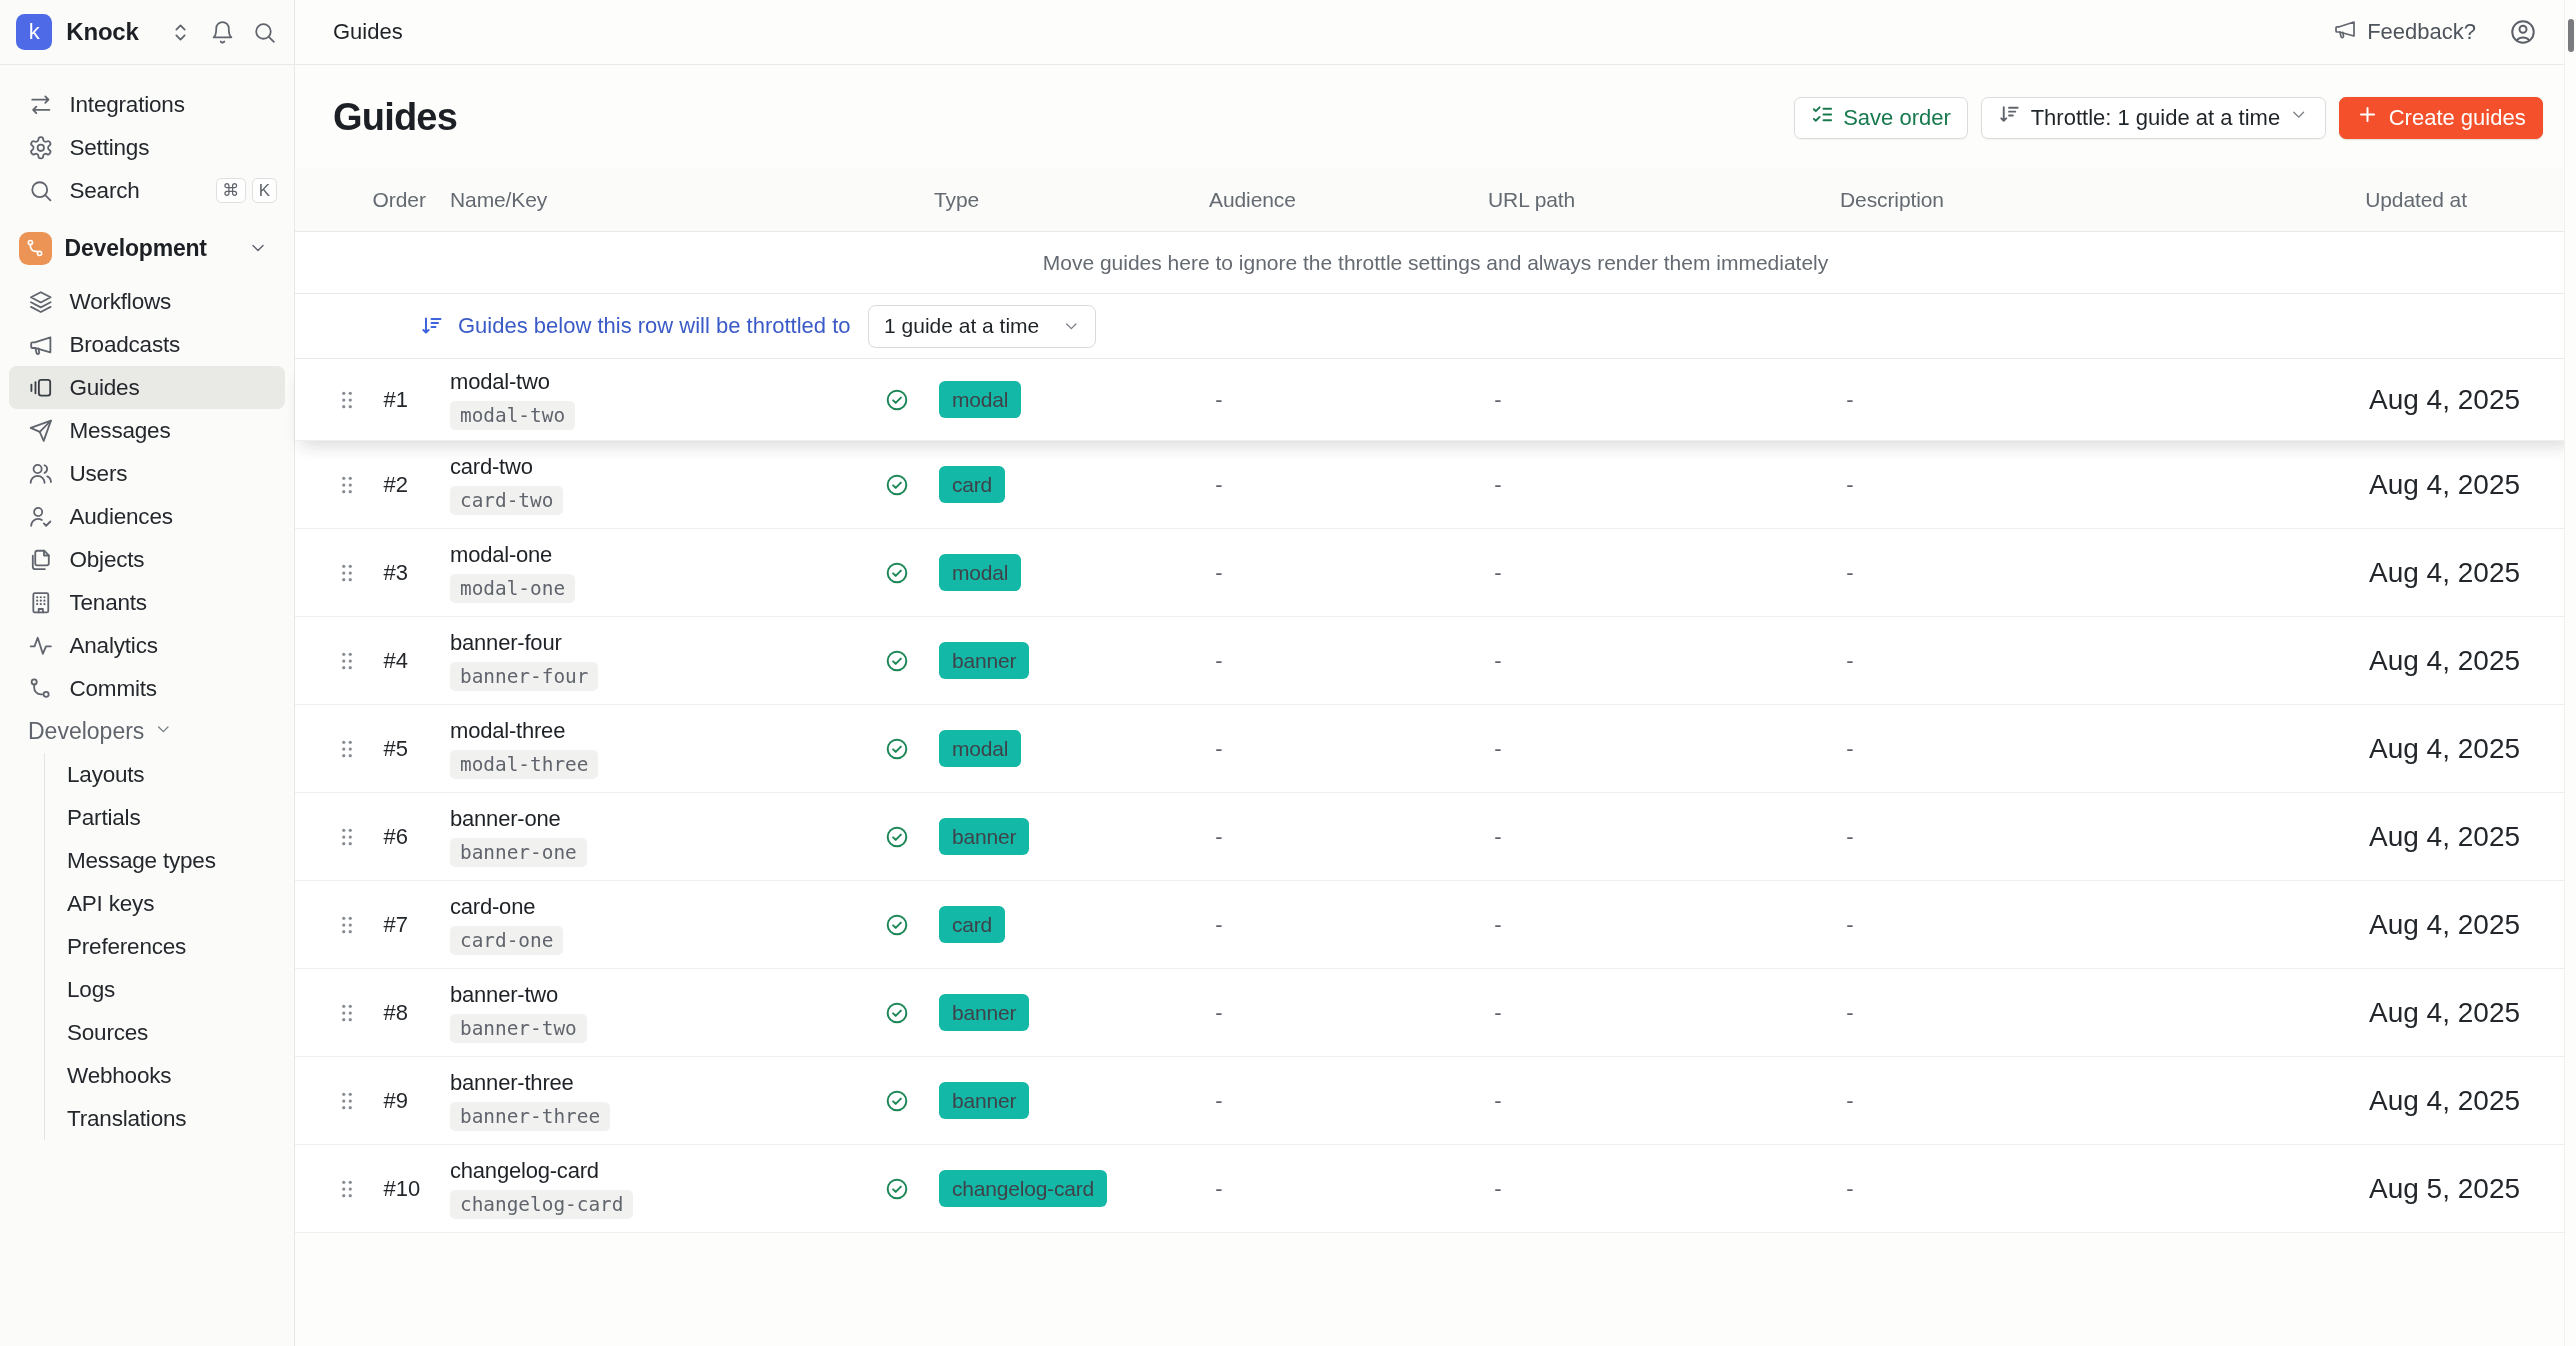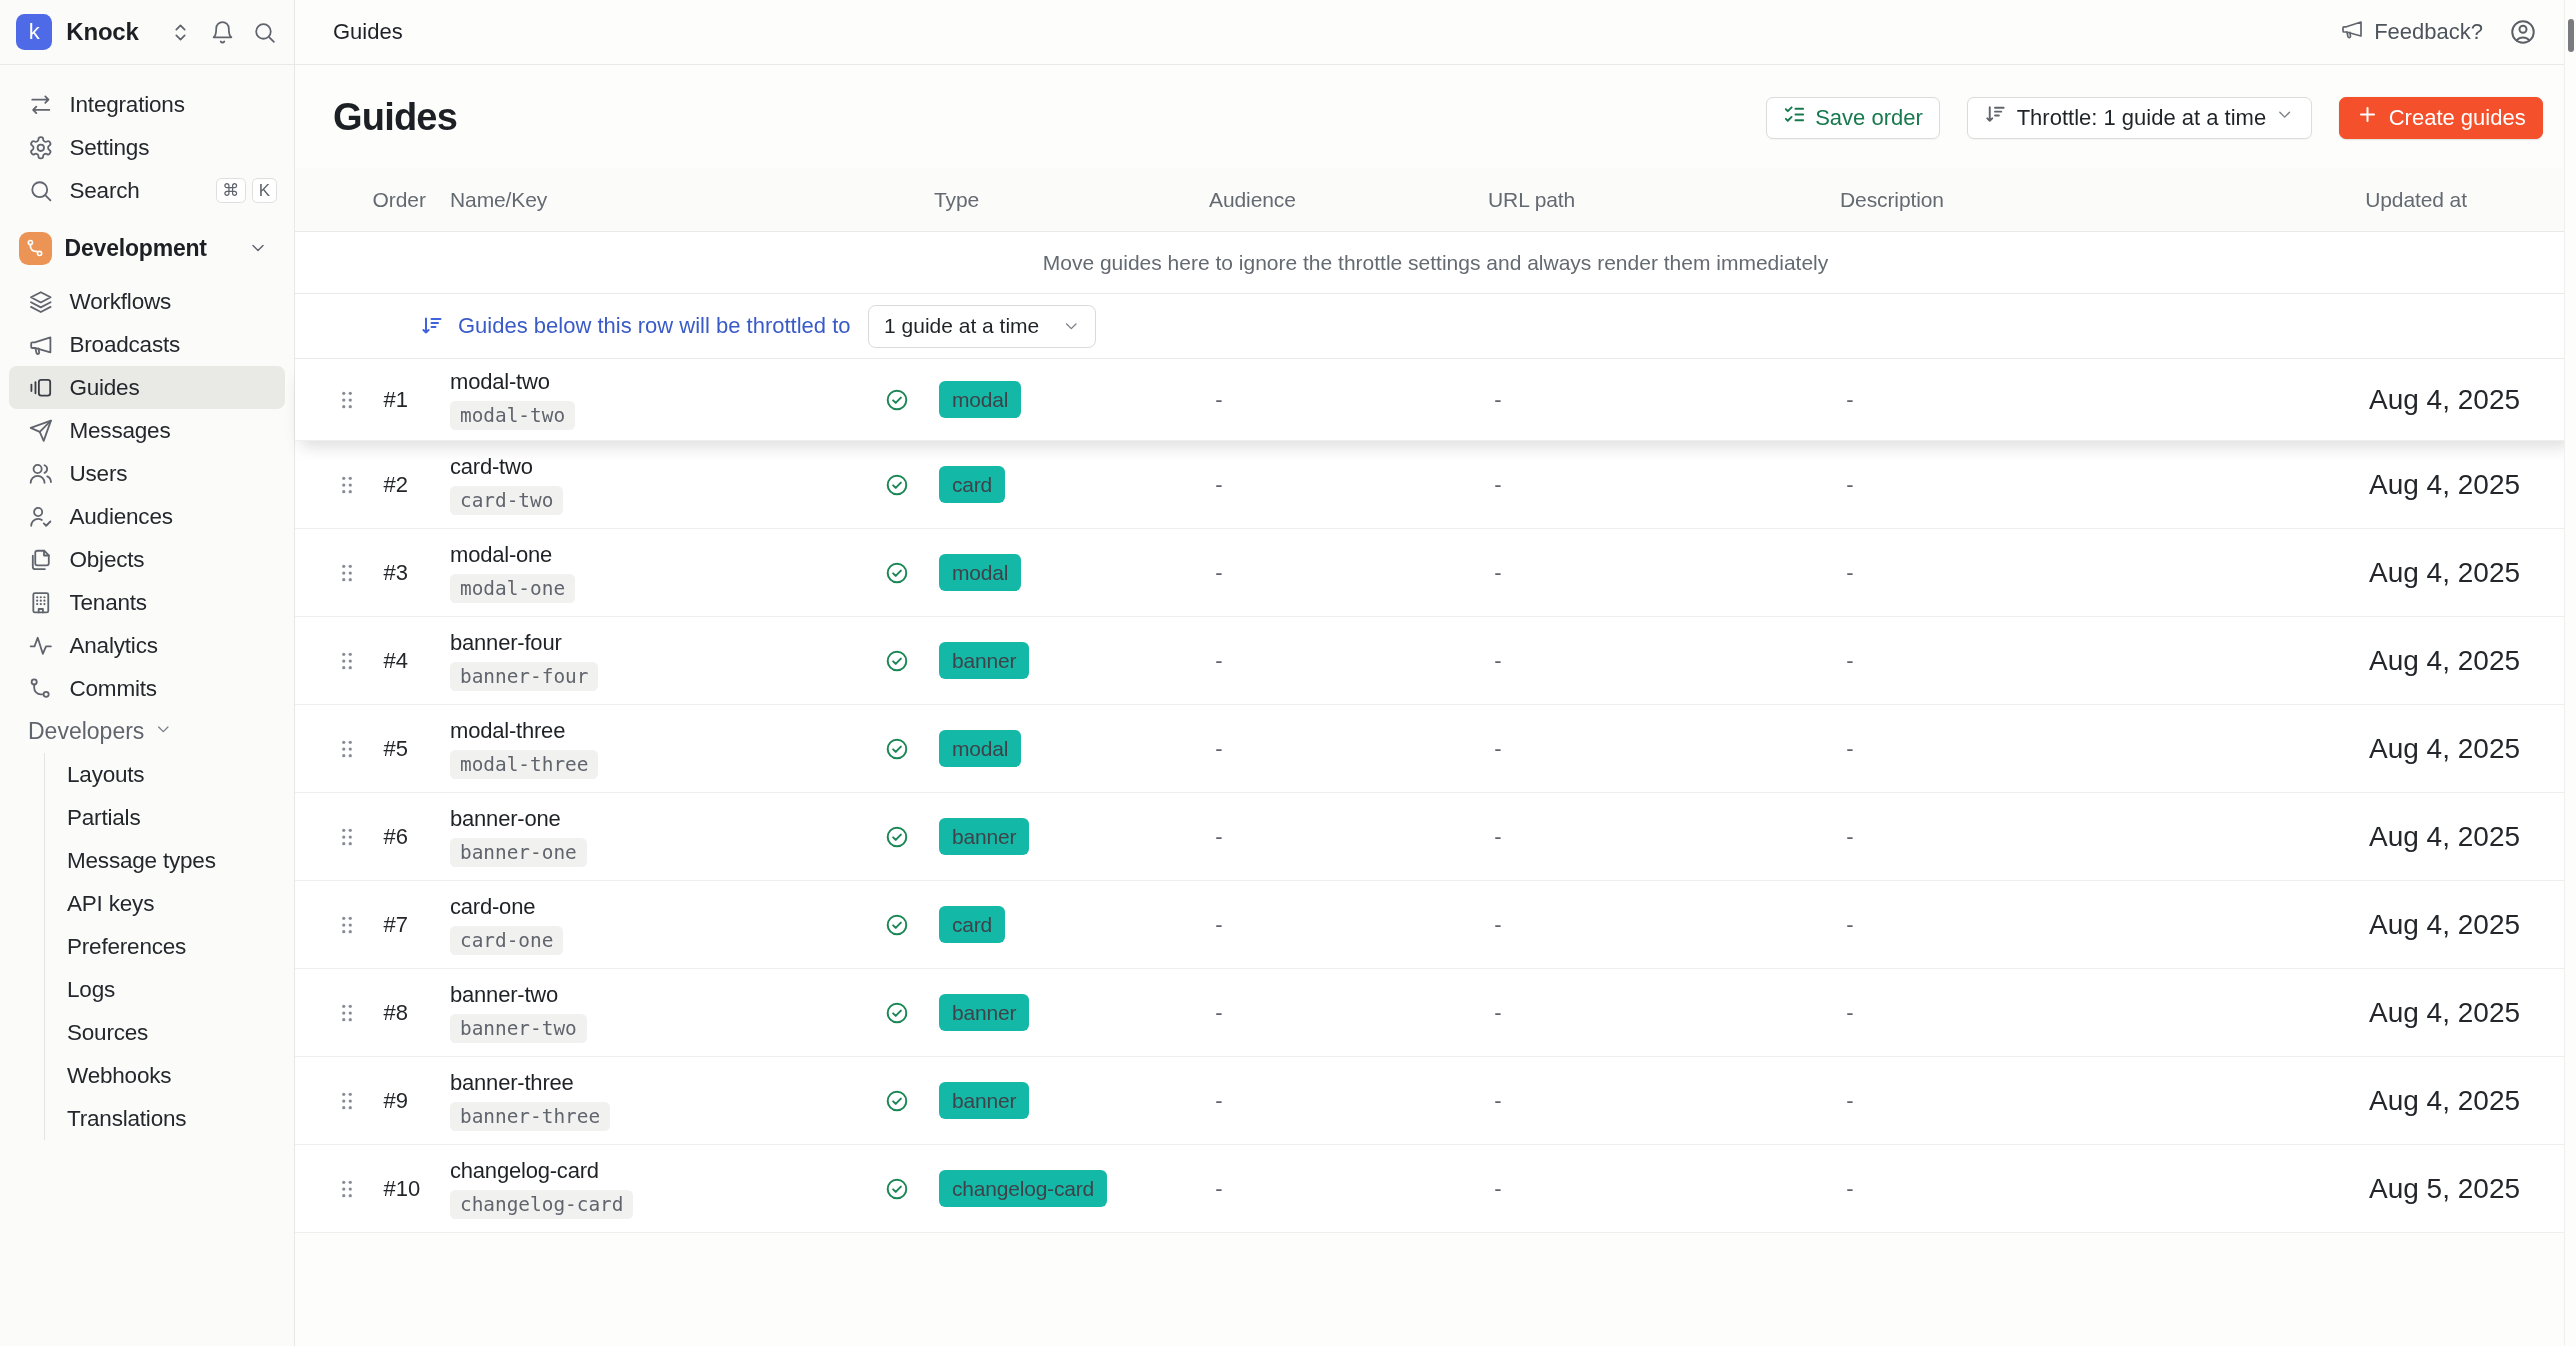--- a/index.html
+++ b/index.html
@@ -61,29 +61,29 @@
   .sub-list { margin-left:44px; border-left:1.5px solid #E4E4E2; }
   .sub-item { height:43px; display:flex; align-items:center; padding-left:22px; font-size:22.5px; color:#24282D; cursor:pointer; letter-spacing:-0.2px; }
 
   
   .main { flex:1; display:flex; flex-direction:column; background:#FDFDFC; position:relative; }
   .topbar {
     height:65px; display:flex; align-items:center;
     padding:0 39px 0 38px; border-bottom:0.8px solid #E9E9E7; background:#FDFDFC;
   }
   .breadcrumb { font-size:22px; font-weight:500; color:#1E2227; }
-  .topbar-right { margin-left:auto; display:flex; align-items:center; gap:26px; }
+  .topbar-right { margin-left:auto; display:flex; align-items:center; gap:33px; }
   .feedback { display:flex; align-items:center; gap:10px; color:#4E545B; font-size:22px; cursor:pointer; }
   .feedback svg { width:24px; height:24px; color:#60646C; }
   .avatar-btn { color:#5B6067; cursor:pointer; display:flex; }
   .avatar-btn svg { width:28px; height:28px; }
 
   .page-header { display:flex; align-items:center; padding:31px 33px 29px 38px; }
   .page-title { font-size:38px; font-weight:700; letter-spacing:-0.8px; color:#1C2024; }
-  .header-actions { margin-left:auto; display:flex; align-items:center; gap:27px; }
+  .header-actions { margin-left:auto; display:flex; align-items:center; gap:13px; }
   .btn {
     height:42px; display:flex; align-items:center; gap:9.3px;
     border:0.8px solid #DCDCDA; border-radius:7px; background:#fff;
     font-size:22px; padding:0 16.3px; cursor:pointer;
     box-shadow:0 0.8px 1.5px rgba(0,0,0,0.04); white-space:nowrap;
   }
   .btn svg { width:23px; height:23px; }
   .btn-save { color:#18794E; font-weight:500; }
   .btn-throttle { color:#1F2428; font-weight:500; }
   .btn-throttle .lead-icon { color:#60646C; }

